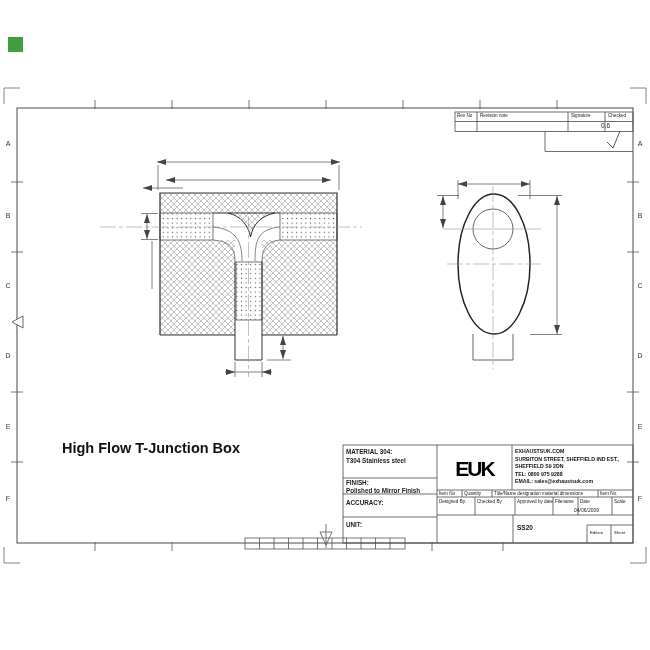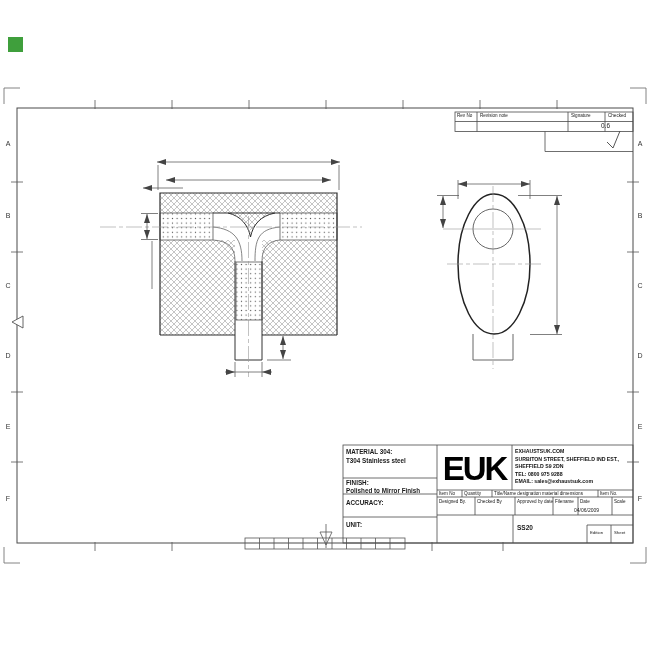--- a/index.html
+++ b/index.html
@@ -18,21 +18,21 @@
   
   .rt{font-size:4.6px;top:113px;}
   .rt1{left:457px;} .rt2{left:480px;} .rt3{left:571px;} .rt4{left:608px;}
   .sf{left:601px;top:122px;font-size:6.5px;color:#222;}
   
   .tb{font-size:6.3px;}
   .t-mat1{left:346px;top:448px;} .t-mat2{left:346px;top:457px;}
   .t-fin1{left:346px;top:479px;} .t-fin2{left:346px;top:487px;}
   .t-acc{left:346px;top:499px;}  .t-unit{left:346px;top:521px;}
   .logo{left:437px;top:445px;width:75px;height:48px;display:flex;align-items:center;justify-content:center;
-        font-size:33px;font-weight:bold;letter-spacing:-2px;color:#000;}
+        font-size:21px;font-weight:bold;letter-spacing:-2px;color:#000;}
   .cinfo{left:515px;top:448px;font-size:5.2px;line-height:7.6px;font-weight:bold;color:#111;}
   .r1{font-size:4.6px;top:491px;}
   .r1a{left:439px;} .r1b{left:464px;} .r1c{left:494px;} .r1d{left:600px;}
   .r2{font-size:4.6px;top:499px;}
   .r2a{left:439px;} .r2b{left:477px;} .r2c{left:517px;} .r2d{left:555px;} .r2e{left:580px;} .r2f{left:614px;}
   .dateval{left:574px;top:507px;font-size:5px;}
   .dno{left:517px;top:524px;font-size:6.5px;}
   .r3{font-size:4.3px;top:530px;}
   .r3a{left:590px;} .r3b{left:614px;}
 </style>
@@ -154,20 +154,21 @@
         <line x1="443" y1="196" x2="443" y2="228" marker-start="url(#ar)" marker-end="url(#ar)"></line>
         <line x1="557" y1="196" x2="557" y2="334" marker-start="url(#ar)" marker-end="url(#ar)"></line>
         <path d="M530,334.5 H562"></path>
       </g>
     </g>
   </svg>
 
   <div class="marker"></div>
 
   <div class="lbl dwg-title">
+    <div>High Flow T-Junction Box</div>
   </div>
 
   <div class="rl l ry0">A</div>
   <div class="rl l ry1">B</div>
   <div class="rl l ry2">C</div>
   <div class="rl l ry3">D</div>
   <div class="rl l ry4">E</div>
   <div class="rl l ry5">F</div>
   <div class="rl r ry0">A</div>
   <div class="rl r ry1">B</div>

